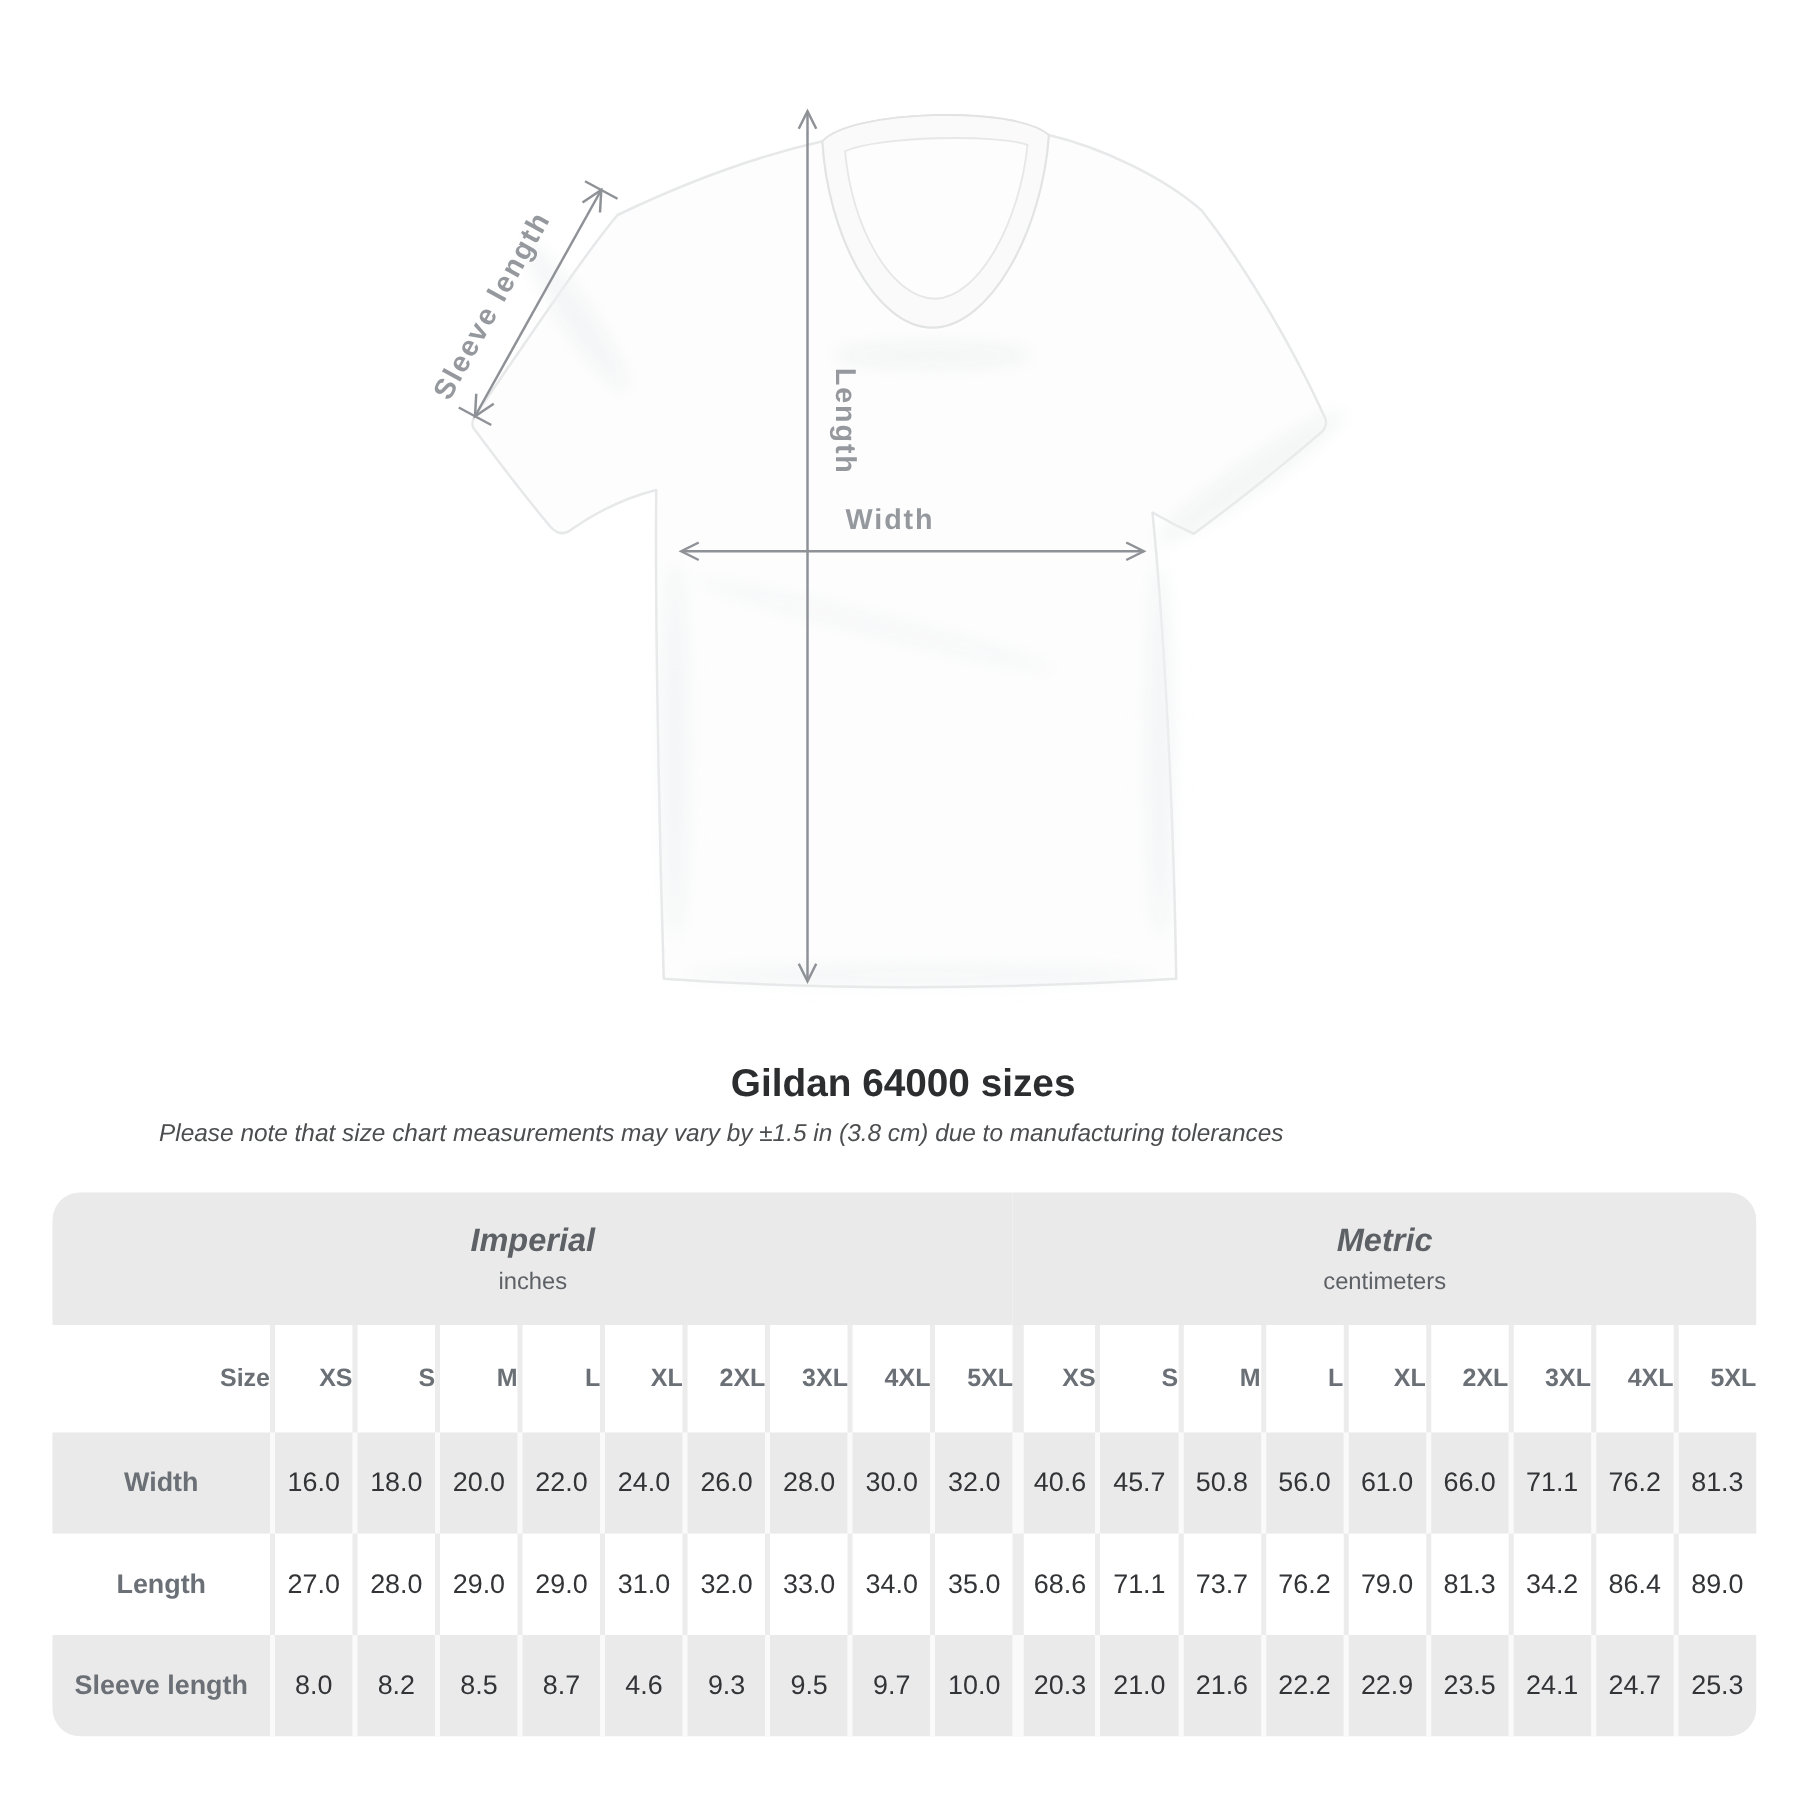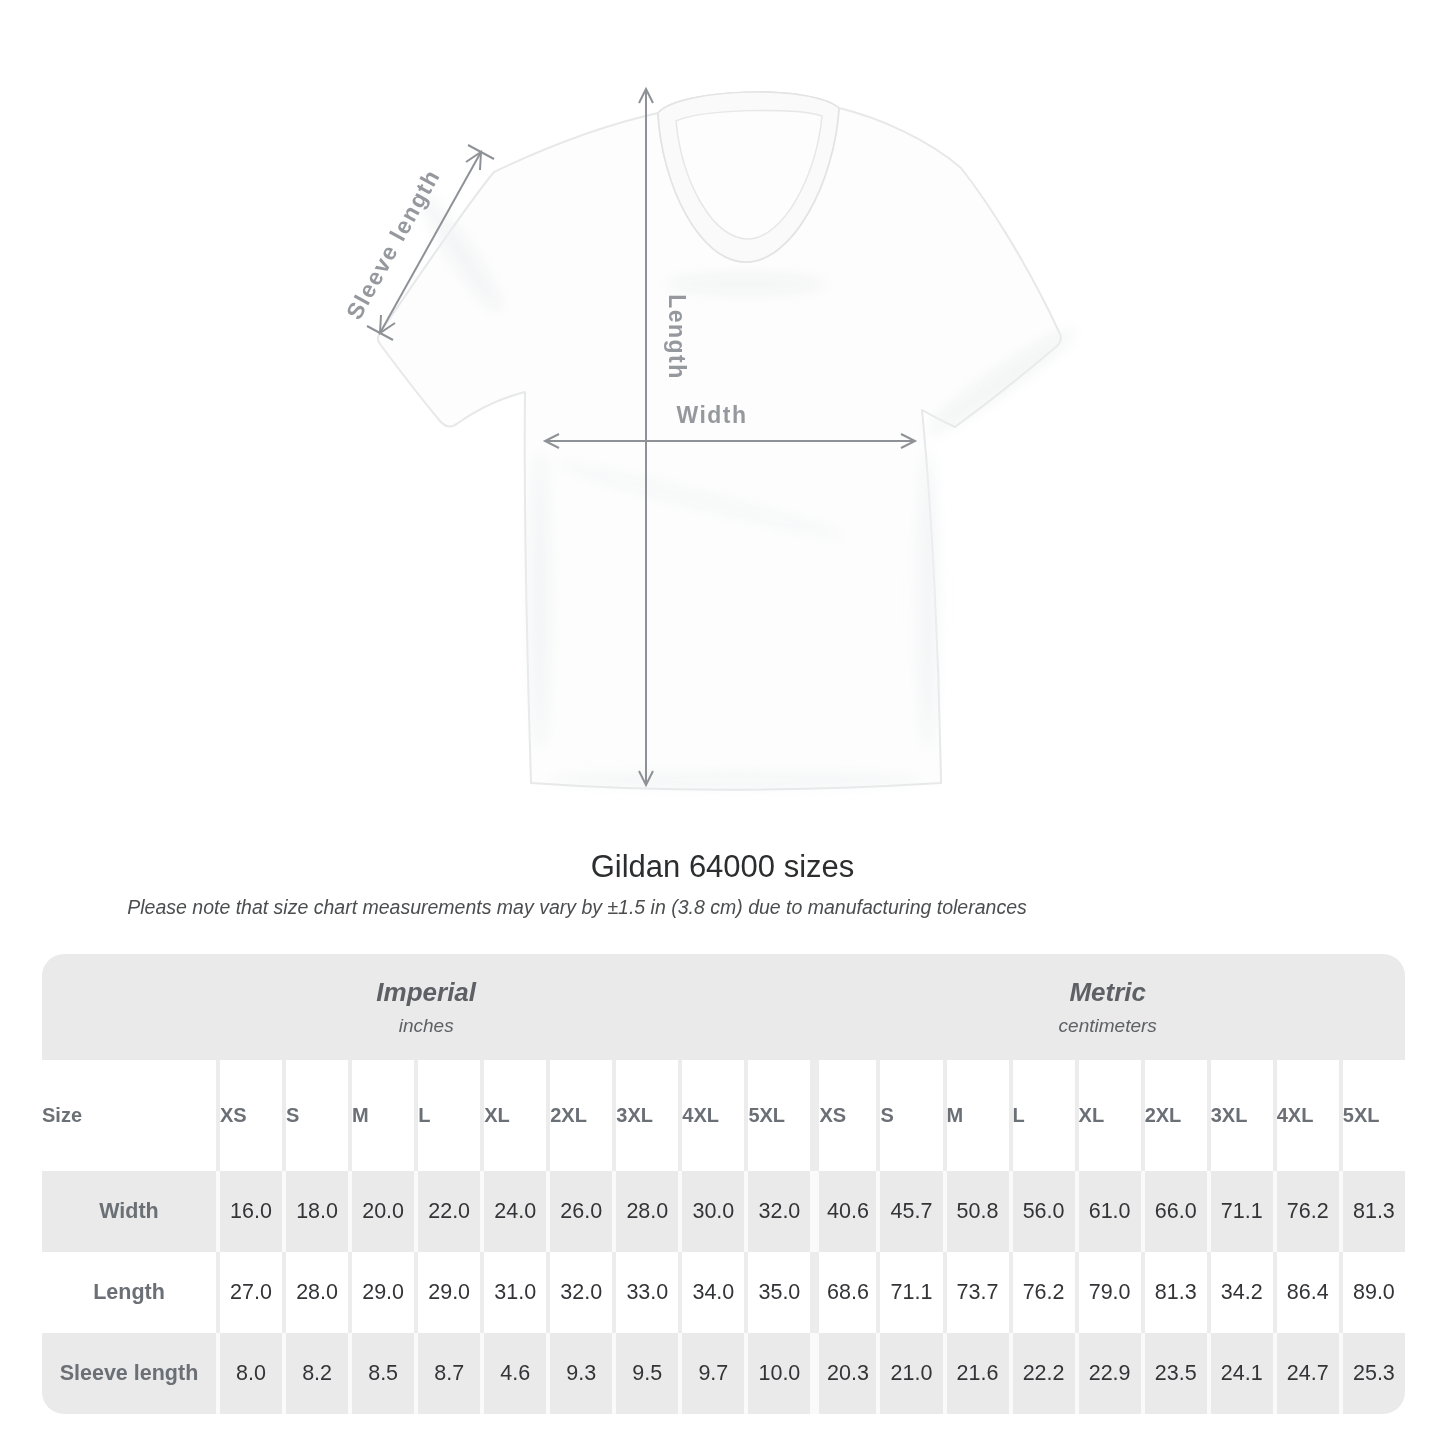--- a/index.html
+++ b/index.html
@@ -6,37 +6,37 @@
   body{width:1445px;height:1445px;position:relative;overflow:hidden;
        font-family:"Liberation Sans",sans-serif;-webkit-font-smoothing:antialiased;}
 
   
   #diagram{position:absolute;left:0;top:0;width:1445px;height:845px;}
   .dim-label{font-family:"Liberation Sans",sans-serif;font-weight:bold;font-size:23px;
              letter-spacing:1.5px;fill:#95999e;}
 
   
   #title{position:absolute;left:0;top:849px;width:1445px;text-align:center;
-         font-weight:normal;font-size:31px;color:#2b2d2f;}
+         font-weight:bold;font-size:31px;color:#2b2d2f;}
   #subtitle{position:absolute;left:0;top:896px;width:1154px;text-align:center;
             font-style:italic;font-size:19.5px;color:#4b4d4f;}
 
   
   #size-table{position:absolute;left:42px;top:954px;width:1363px;
               border-collapse:separate;border-spacing:0;table-layout:fixed;}
   #size-table col.label-col{width:174px;}
   th,td{padding:0;margin:0;}
   th.band{background:#eaeaea;height:106px;vertical-align:middle;}
   th.band:first-child{border-radius:22px 0 0 0;}
   th.band:last-child{border-radius:0 22px 0 0;}
   .section-name{font-style:italic;font-weight:bold;font-size:26px;color:#5d6166;}
-  .section-unit{font-style:italic;font-size:19px;color:#5d6166;margin-top:7px;font-weight:normal;}
-
-  #size-row th{height:111px;background:#ffffff;font-weight:bold;font-size:20px;
-               color:#6b7076;text-align:left;vertical-align:middle;}
+  .section-unit{font-size:19px;color:#5d6166;margin-top:7px;font-weight:normal;}
+
+  #size-row th{height:86px;background:#ffffff;font-weight:bold;font-size:20px;
+               color:#6b7076;text-align:right;vertical-align:middle;}
   #table-body td{height:81px;background:#ffffff;text-align:center;vertical-align:middle;
                  font-size:21.5px;color:#333437;}
   #table-body td.rowlabel{font-weight:bold;color:#6b7076;}
   #table-body tr.gray td{background:#eaeaea;}
 
   #size-row th + th, #table-body td + td{border-left:4px solid #ececec;}
   #table-body tr.gray td + td{border-left-color:#fafafa;}
   th.msep, td.msep{border-left-width:9px !important;}
 
   #table-body tr.last td:first-child{border-radius:0 0 0 22px;}

